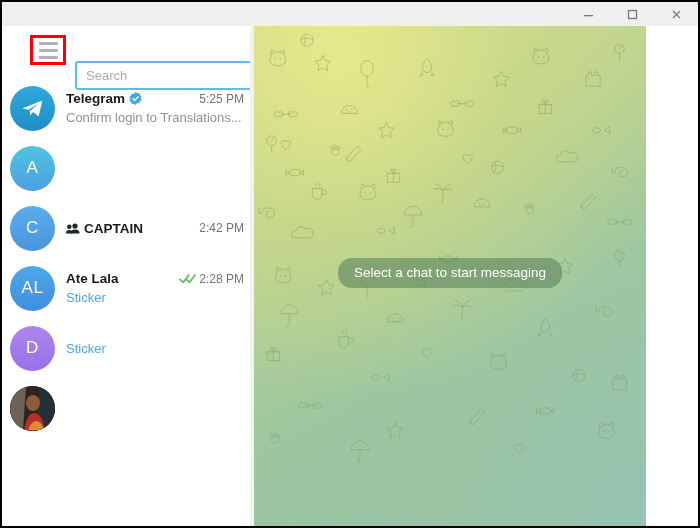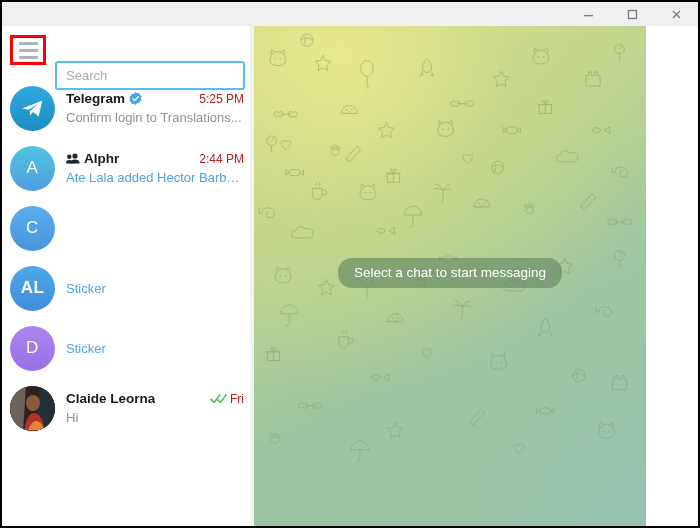--- a/index.html
+++ b/index.html
@@ -44,20 +44,21 @@
   }
   .winbtn svg { display: block; }
 
   
   .sidebar {
     position: absolute;
     left: 0; top: 24px;
     width: 252px;
     height: 356px;
     background: #ffffff;
+    padding-left: 20px;
   }
 
   .search-row {
     position: relative;
     height: 52px;
     display: flex;
     align-items: center;
   }
   .menu-button {
     position: absolute;
@@ -122,21 +123,21 @@
     display: flex;
     align-items: center;
     justify-content: center;
     color: #ffffff;
     font-size: 17px;
     letter-spacing: 0.5px;
   }
   .avatar.tg    { background: linear-gradient(180deg,#2fa8dd 0%,#1e8ec4 100%); }
   .avatar.a     { background: linear-gradient(180deg,#4ec5e0 0%,#4e9ee0 100%); }
   .avatar.c     { background: linear-gradient(180deg,#5aaeea 0%,#4a94e0 100%); }
-  .avatar.al    { background: linear-gradient(180deg,#4fa7e8 0%,#3f8ede 100%); font-weight: bold; }
+  .avatar.al    { background: linear-gradient(180deg,#4fa7e8 0%,#3f8ede 100%); }
   .avatar.d     { background: linear-gradient(180deg,#ab86ee 0%,#9a6fe8 100%); }
   .avatar.photo { background: #3a2a28; }
 
   .avatar .plane { width: 25px; height: 25px; display:block; }
 
   .photo-art { position: absolute; inset: 0; }
 
   .chat-text {
     flex: 1 1 auto;
     min-width: 0;
@@ -167,21 +168,21 @@
   .chat-meta {
     margin-left: auto;
     display: flex;
     align-items: center;
     gap: 3px;
     padding-left: 6px;
   }
   .checks { display: block; flex: 0 0 auto; }
   .chat-time {
     font-size: 12px;
-    color: #b91c1c;
+    color: #737373;
     white-space: nowrap;
   }
   .chat-msg {
     font-size: 13px;
     color: #8d9296;
     white-space: nowrap;
     overflow: hidden;
     text-overflow: ellipsis;
     max-width: 182px;
   }
@@ -279,48 +280,55 @@
                 <span class="chat-time">5:25 PM</span>
               </div>
             </div>
             <div class="chat-msg">Confirm login to Translations...</div>
           </div>
         </div>
         <div class="chat-item">
           <div class="avatar a">
             <span>A</span>
           </div>
+        </div>
+        <div class="chat-item">
+          <div class="avatar c">
+            <span>C</span>
+          </div>
           <div class="chat-text">
             <div class="chat-top">
               <svg class="group-icon" width="14" height="11" viewBox="0 0 14 11">
                 <circle cx="9" cy="3" r="2.6" fill="#1f2529"></circle>
                 <path d="M4.4 10.5 q0-4 4.6-4 q4.6 0 4.6 4z" fill="#1f2529"></path>
                 <circle cx="3.3" cy="3.7" r="2.2" fill="#1f2529"></circle>
                 <path d="M0 10.5 q0-3.4 3.3-3.4 q3.3 0 3.3 3.4z" fill="#1f2529"></path>
               </svg>
-              <span class="chat-name">Alphr</span>
+              <span class="chat-name">CAPTAIN</span>
               <div class="chat-meta">
-                <span class="chat-time">2:44 PM</span>
+                <span class="chat-time">2:42 PM</span>
               </div>
             </div>
-            <div class="chat-msg link">Ate Lala added Hector Barbo...</div>
-          </div>
-        </div>
-        <div class="chat-item">
-          <div class="avatar c">
-            <span>C</span>
-          </div>
-          <div class="chat-text">
           </div>
         </div>
         <div class="chat-item">
           <div class="avatar al">
             <span>AL</span>
           </div>
           <div class="chat-text">
+            <div class="chat-top">
+              <span class="chat-name">Ate Lala</span>
+              <div class="chat-meta">
+                <svg class="checks" width="17" height="11" viewBox="0 0 17 11">
+                  <path d="M1 6.3 L4.2 9.4 L9.7 1.9" fill="none" stroke="#5fc05f" stroke-width="1.7" stroke-linecap="round" stroke-linejoin="round"></path>
+                  <path d="M7.3 6.3 L10.5 9.4 L16 1.9" fill="none" stroke="#5fc05f" stroke-width="1.7" stroke-linecap="round" stroke-linejoin="round"></path>
+                </svg>
+                <span class="chat-time">2:28 PM</span>
+              </div>
+            </div>
             <div class="chat-msg link">Sticker</div>
           </div>
         </div>
         <div class="chat-item">
           <div class="avatar d">
             <span>D</span>
           </div>
           <div class="chat-text">
             <div class="chat-msg link">Sticker</div>
           </div>
@@ -328,33 +336,20 @@
         <div class="chat-item">
           <div class="avatar photo">
             <svg class="photo-art" viewBox="0 0 45 45">
               <rect x="0" y="0" width="45" height="45" fill="#2e2220"></rect>
               <path d="M0 0 h16 l-3 45 H0z" fill="#6d6257"></path>
               <path d="M30 0 h15 v45 H26z" fill="#22303a"></path>
               <ellipse cx="23" cy="17" rx="7" ry="8" fill="#8d5a3c"></ellipse>
               <path d="M14 45 q3-18 10-18 q8 0 11 18z" fill="#b8302a"></path>
               <path d="M18 44 q4-10 9-9 q5 1 7 9z" fill="#e08a2e"></path>
             </svg>
-          </div>
-          <div class="chat-text">
-            <div class="chat-top">
-              <span class="chat-name">Claide Leorna</span>
-              <div class="chat-meta">
-                <svg class="checks" width="17" height="11" viewBox="0 0 17 11">
-                  <path d="M1 6.3 L4.2 9.4 L9.7 1.9" fill="none" stroke="#5fc05f" stroke-width="1.7" stroke-linecap="round" stroke-linejoin="round"></path>
-                  <path d="M7.3 6.3 L10.5 9.4 L16 1.9" fill="none" stroke="#5fc05f" stroke-width="1.7" stroke-linecap="round" stroke-linejoin="round"></path>
-                </svg>
-                <span class="chat-time">Fri</span>
-              </div>
-            </div>
-            <div class="chat-msg">Hi</div>
           </div>
         </div>
       </div>
   </div>
 
   <div class="scroll-groove"></div>
 
   <div class="chatpane">
     <svg class="doodles" viewBox="0 0 444 500" preserveAspectRatio="xMidYMid slice">
       <defs>

